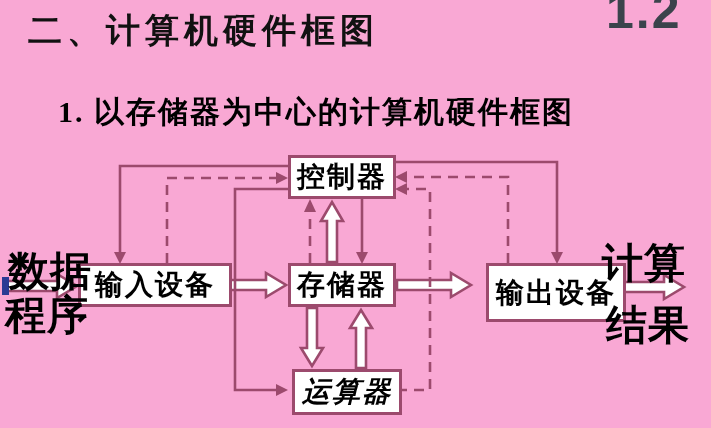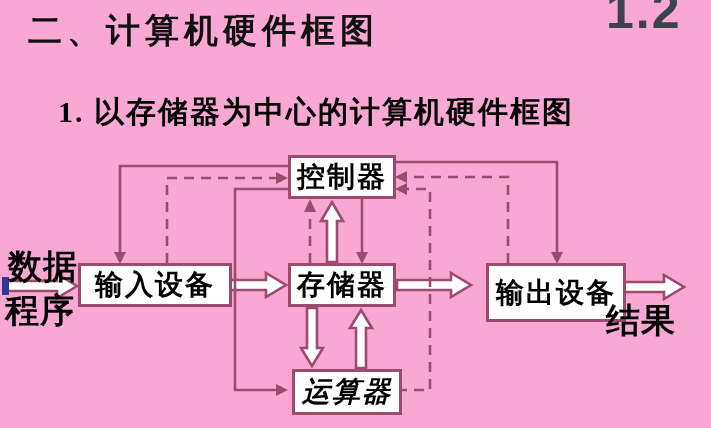--- a/index.html
+++ b/index.html
@@ -31,21 +31,21 @@
     border:3px solid #9c4a6d; background:#ffffff; box-sizing:border-box;
     font-size:28px; font-weight:bold; color:#000000; letter-spacing:2px;
     white-space:nowrap;
   }
   .node-controller { left:288px; top:155px; width:108px; height:44px; }
   .node-input      { left:78px;  top:263px; width:154px; height:44px; }
   .node-memory     { left:288px; top:263px; width:108px; height:44px; }
   .node-output     { left:486px; top:263px; width:140px; height:59px; }
   .node-alu        { left:292px; top:369px; width:110px; height:46px;font-style:italic; }
   .io-label {
-    position:absolute; font-size:34px; font-weight:bold; color:#000000;
+    position:absolute; font-size:41px; font-weight:bold; color:#000000;
     letter-spacing:1px; white-space:nowrap;text-align:center;
   }
   .lbl-data    { left:8px;   top:244px; }
   .lbl-program { left:5px;   top:288px; }
   .lbl-result1 { left:602px; top:236px; }
   .lbl-result2 { left:606px; top:298px; }
   .hollow { fill:#ffffff; stroke:#9c4a6d; stroke-width:2.6; stroke-linejoin:miter; }
   .solid  { fill:none; stroke:#9c4a6d; stroke-width:2.6; }
   .dashed { fill:none; stroke:#9c4a6d; stroke-width:2.6; stroke-dasharray:10 7; }
   .head   { fill:#9c4a6d; stroke:none; }
@@ -92,16 +92,17 @@
     </svg>
 
     <div class="node node-controller">控制器</div>
     <div class="node node-input">输入设备</div>
     <div class="node node-memory">存储器</div>
     <div class="node node-output">输出设备</div>
     <div class="node node-alu">运算器</div>
 
     <div class="io-label lbl-data">数据</div>
     <div class="io-label lbl-program">程序</div>
+    <div class="io-label lbl-result1">计算</div>
     <div class="io-label lbl-result2">结果</div>
   </div>
 
 </div>
 
 </body></html>

